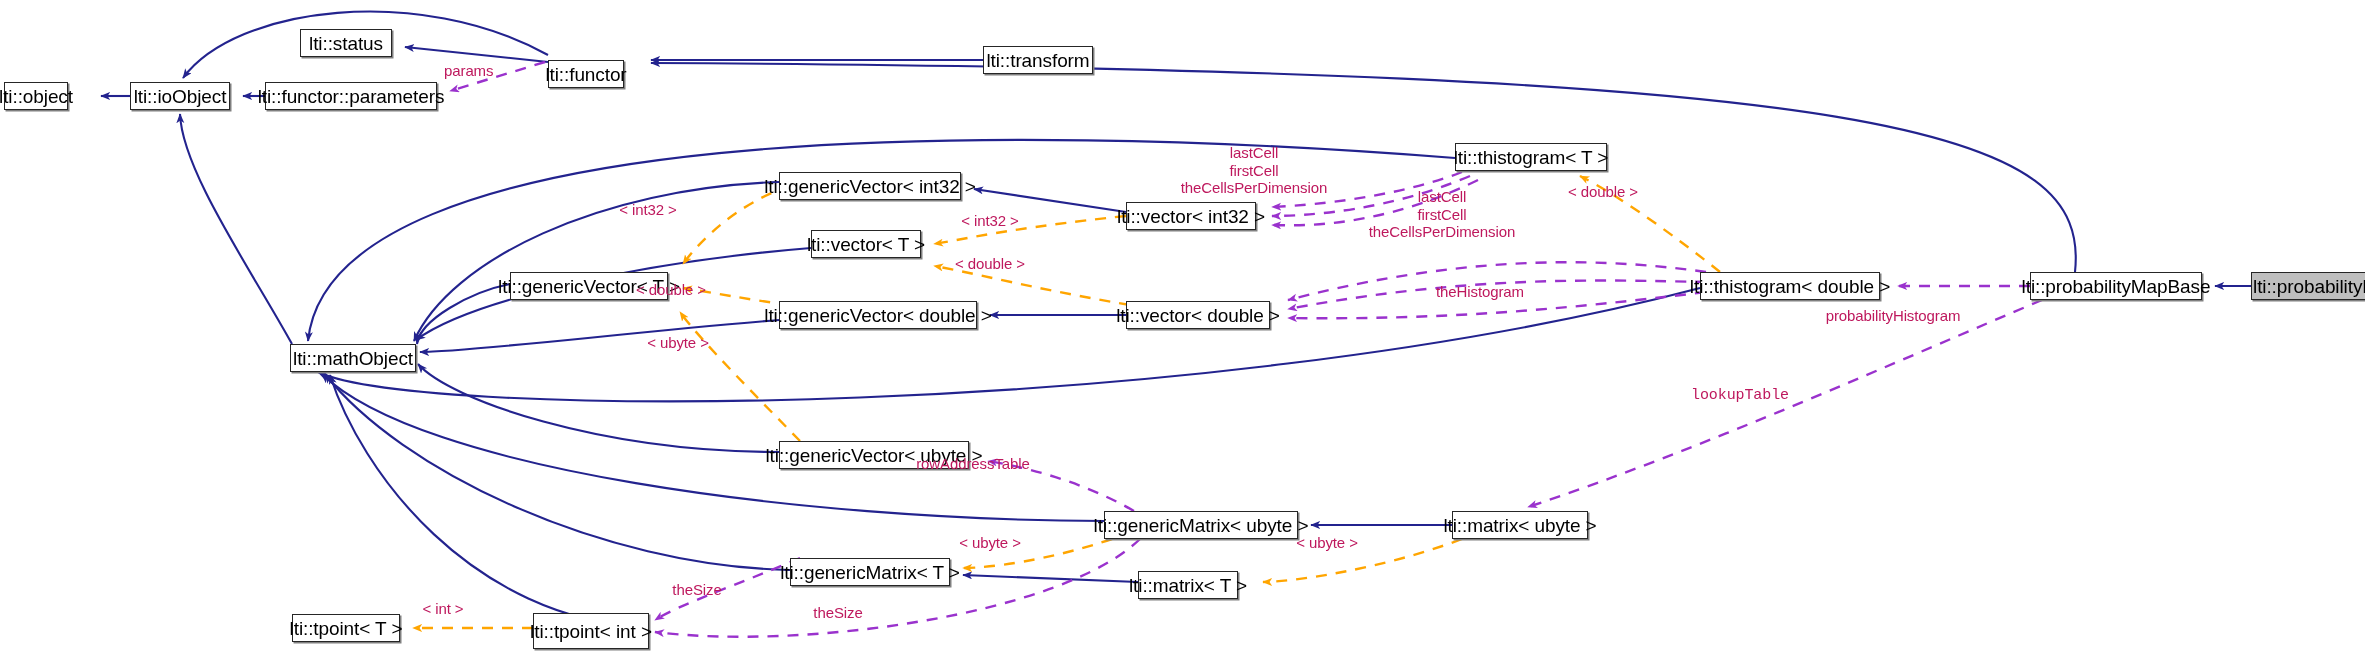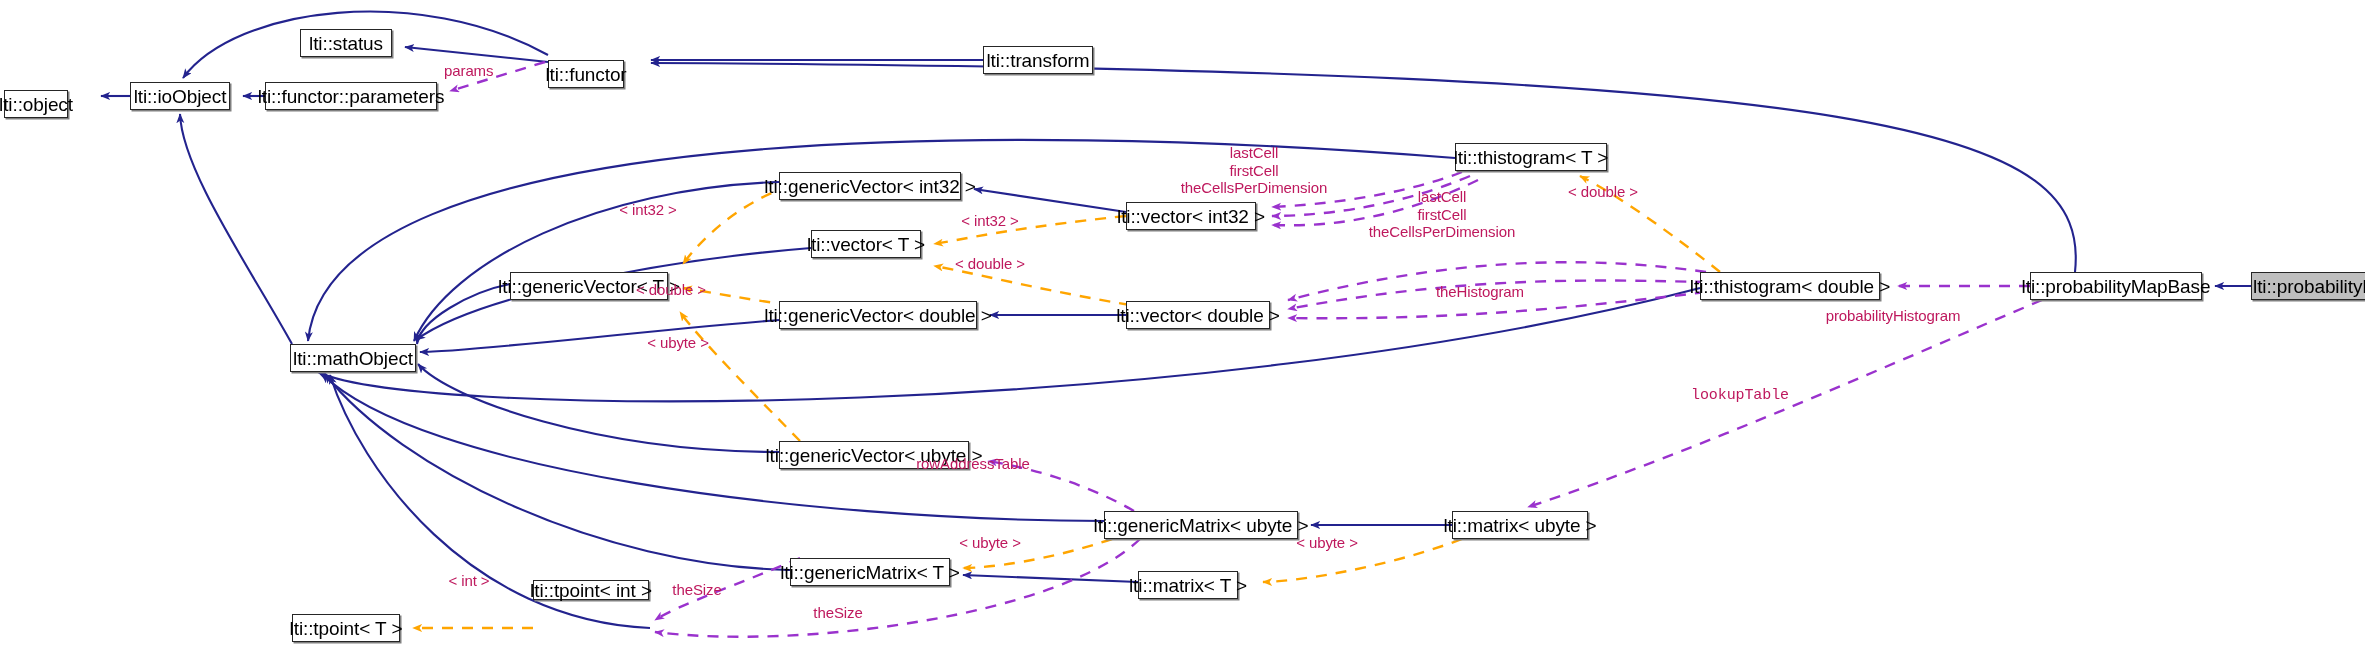--- a/index.html
+++ b/index.html
@@ -154,42 +154,42 @@
 
       <path d="M1112,539 C1050,560 990,568 963,568"></path>
 
       <path d="M1462,539 C1380,570 1290,582 1263,582"></path>
 
       <path d="M533,628 L413,628"></path>
     </g>
   </svg>
 
   <div id="node-layer">
-      <div class="uml-node" style="left: 4px; top: 90px; width: 64px; height: 28px;">lti::object</div>
+      <div class="uml-node" style="left: 4px; top: 82px; width: 64px; height: 28px;">lti::object</div>
       <div class="uml-node" style="left: 130px; top: 82px; width: 100px; height: 28px;">lti::ioObject</div>
       <div class="uml-node" style="left: 300px; top: 29px; width: 92px; height: 28px; text-align: right;">lti::status</div>
       <div class="uml-node" style="left: 265px; top: 82px; width: 172px; height: 28px;">lti::functor::parameters</div>
       <div class="uml-node" style="left: 548px; top: 60px; width: 76px; height: 28px;">lti::functor</div>
       <div class="uml-node" style="left: 983px; top: 46px; width: 110px; height: 28px;">lti::transform</div>
       <div class="uml-node" style="left: 290px; top: 344px; width: 126px; height: 28px;">lti::mathObject</div>
       <div class="uml-node" style="left: 510px; top: 272px; width: 158px; height: 28px;">lti::genericVector&lt; T &gt;</div>
       <div class="uml-node" style="left: 779px; top: 172px; width: 182px; height: 28px;">lti::genericVector&lt; int32 &gt;</div>
       <div class="uml-node" style="left: 779px; top: 301px; width: 198px; height: 28px;">lti::genericVector&lt; double &gt;</div>
       <div class="uml-node" style="left: 779px; top: 441px; width: 190px; height: 28px;">lti::genericVector&lt; ubyte &gt;</div>
       <div class="uml-node" style="left: 811px; top: 230px; width: 110px; height: 28px;">lti::vector&lt; T &gt;</div>
       <div class="uml-node" style="left: 1126px; top: 202px; width: 130px; height: 28px;">lti::vector&lt; int32 &gt;</div>
       <div class="uml-node" style="left: 1126px; top: 301px; width: 144px; height: 28px;">lti::vector&lt; double &gt;</div>
       <div class="uml-node" style="left: 1455px; top: 143px; width: 152px; height: 28px;">lti::thistogram&lt; T &gt;</div>
       <div class="uml-node" style="left: 1700px; top: 272px; width: 180px; height: 28px;">lti::thistogram&lt; double &gt;</div>
       <div class="uml-node" style="left: 1104px; top: 511px; width: 194px; height: 28px;">lti::genericMatrix&lt; ubyte &gt;</div>
       <div class="uml-node" style="left: 790px; top: 558px; width: 160px; height: 28px;">lti::genericMatrix&lt; T &gt;</div>
       <div class="uml-node" style="left: 1452px; top: 511px; width: 136px; height: 28px;">lti::matrix&lt; ubyte &gt;</div>
       <div class="uml-node" style="left: 1138px; top: 571px; width: 100px; height: 28px;">lti::matrix&lt; T &gt;</div>
       <div class="uml-node" style="left: 292px; top: 614px; width: 108px; height: 28px;">lti::tpoint&lt; T &gt;</div>
-      <div class="uml-node" style="left: 533px; top: 580px; width: 116px; height: 20px;">lti::tpoint&lt; int &gt;</div>
+      <div class="uml-node" style="left: 533px; top: 613px; width: 116px; height: 36px;">lti::tpoint&lt; int &gt;</div>
       <div class="uml-node" style="left: 2030px; top: 272px; width: 172px; height: 28px;">lti::probabilityMapBase</div>
       <div class="uml-node highlight" style="left: 2251px; top: 272px; width: 150px; height: 28px;">lti::probabilityMap</div>
       <div class="edge-label" style="left: 444px; top: 62px;">
         <div>params</div>
       </div>
       <div class="edge-label" style="left: 1254px; top: 144px; transform: translateX(-50%);">
         <div>lastCell</div>
         <div>firstCell</div>
         <div>theCellsPerDimension</div>
       </div>
@@ -215,21 +215,21 @@
       </div>
       <div class="edge-label" style="left: 678px; top: 334px; transform: translateX(-50%);">
         <div>&lt; ubyte &gt;</div>
       </div>
       <div class="edge-label" style="left: 990px; top: 534px; transform: translateX(-50%);">
         <div>&lt; ubyte &gt;</div>
       </div>
       <div class="edge-label" style="left: 1327px; top: 534px; transform: translateX(-50%);">
         <div>&lt; ubyte &gt;</div>
       </div>
-      <div class="edge-label" style="left: 443px; top: 572px; transform: translateX(-50%); margin-left: 26px;">
+      <div class="edge-label" style="left: 443px; top: 600px; transform: translateX(-50%);">
         <div>&lt; int &gt;</div>
       </div>
       <div class="edge-label" style="left: 1480px; top: 283px; transform: translateX(-50%);">
         <div>theHistogram</div>
       </div>
       <div class="edge-label" style="left: 1893px; top: 268px; transform: translateX(-50%); margin-top: 39px;">
         <div>probabilityHistogram</div>
       </div>
       <div class="edge-label" style="left: 1740px; top: 387px; transform: translateX(-50%); font-family: Liberation Mono, monospace;">
         <div>lookupTable</div>

